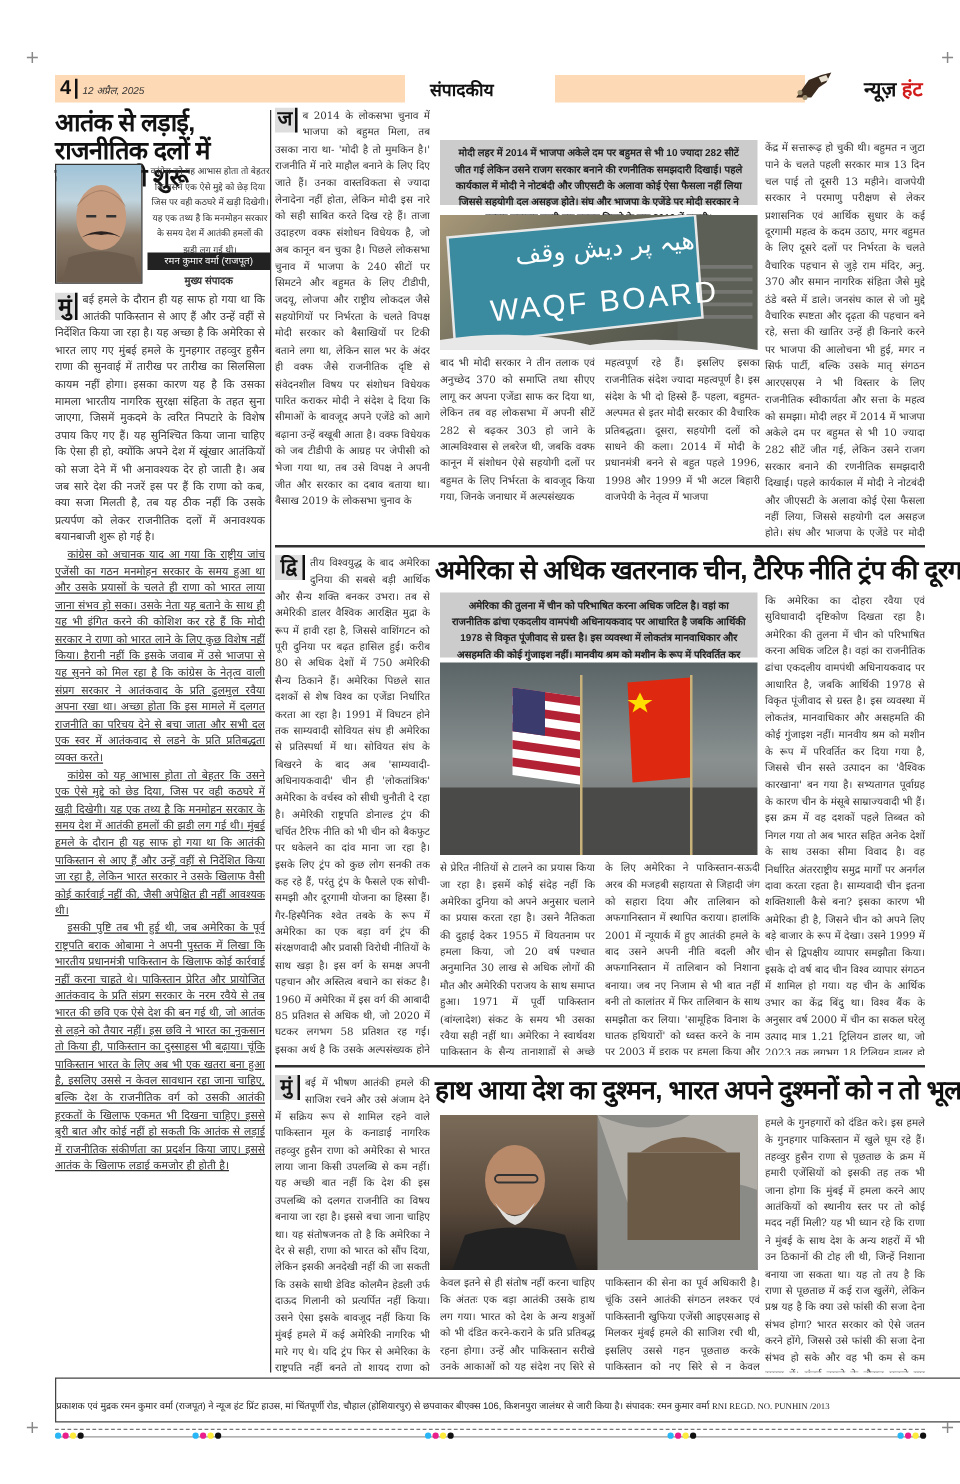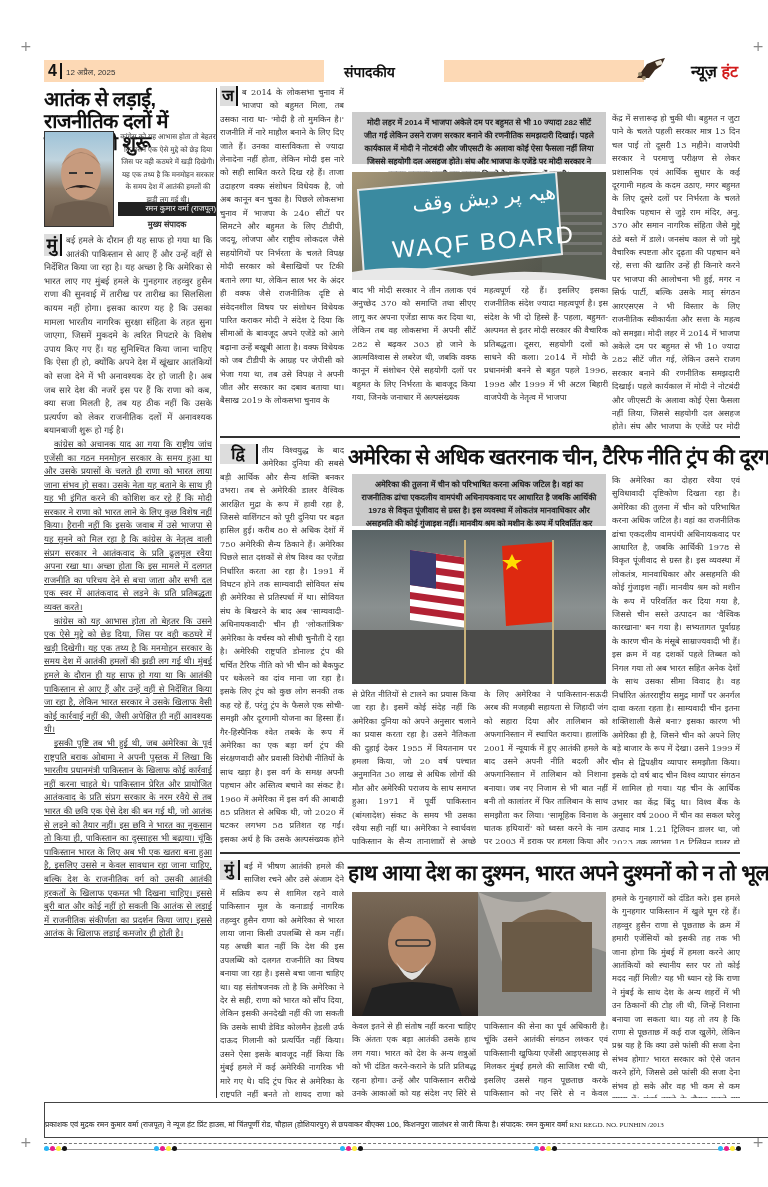--- a/index.html
+++ b/index.html
@@ -3,21 +3,21 @@
 <meta charset="utf-8">
 <style>
   * { box-sizing: border-box; margin: 0; padding: 0; }
   body { width: 768px; height: 1187px; background: #fff; font-family: "DejaVu Serif", serif; color: #222; position: relative; overflow: hidden; }
   .page { position: absolute; left: 44px; top: 0; width: 696px; height: 1187px; }
   .crop { position: absolute; font-family: "DejaVu Sans", sans-serif; font-size: 14px; color: #888; }
   .masthead { position: absolute; left: 0; top: 60px; width: 696px; height: 22px; }
   .mast-band { position: absolute; top: 0; height: 22px; background: #fdd9b5; }
   .pg-num { position: absolute; left: 4px; top: 2px; font-family: "Liberation Sans", sans-serif; font-weight: bold; font-size: 16px; color: #111; }
   .pg-bar { position: absolute; left: 16px; top: 3px; width: 2px; height: 16px; background: #111; }
-  .pg-date { position: absolute; left: 22px; top: 6px; font-size: 8px; font-family: "Liberation Sans", sans-serif; color: #333; }
+  .pg-date { position: absolute; left: 22px; top: 6px; font-size: 8px; font-family: "Liberation Sans", sans-serif; color: #333; font-style: italic; }
   .section-title { position: absolute; left: 300px; top: 2px; font-family: "Liberation Sans", sans-serif; font-weight: bold; font-size: 14px; color: #111; }
   .logo { position: absolute; right: 2px; top: -8px; height: 30px; display: flex; align-items: flex-end; gap: 2px; }
   .logo-bird { width: 34px; height: 26px; position: relative; }
   .logo-text { font-family: "Liberation Sans", sans-serif; font-weight: bold; font-size: 16px; margin-left: 20px; }
   .logo-text .a { color: #111; } .logo-text .b { color: #d21b1b; }
 
   .col { position: absolute; font-size: 8.2px; line-height: 13.4px; text-align: justify; color: #333; overflow: hidden; }
   .col p { text-indent: 10px; text-decoration: underline; }
   .headline { position: absolute; font-family: "Liberation Sans", sans-serif; font-weight: bold; color: #111; white-space: nowrap; letter-spacing: -0.5px; }
   .dropcap { float: left; font-family: "Liberation Sans", sans-serif; font-weight: bold; background: #ddd; border-right: 2px solid #111; color: #111; margin: 0 4px 0 0; text-align: center; }
@@ -65,21 +65,21 @@
     <svg width="70" height="96" viewBox="0 0 70 96">
       <ellipse cx="36" cy="42" rx="20" ry="26" fill="#c79b7e"></ellipse>
       <path d="M16 34 Q36 8 56 34 Q50 22 36 20 Q22 22 16 34 Z" fill="#a58068"></path>
       <path d="M20 58 Q36 48 52 58 Q44 54 36 56 Q28 54 20 58 Z" fill="#2a2220"></path>
       <rect x="24" y="40" width="8" height="2" fill="#333"></rect>
       <rect x="40" y="40" width="8" height="2" fill="#333"></rect>
       <path d="M4 96 L10 74 Q36 64 62 74 L68 96 Z" fill="#6d5d4e"></path>
     </svg>
   </div>
   <div style="position:absolute;left:76px;top:131px;width:96px;font-family:'Liberation Sans',sans-serif;font-size:7.2px;line-height:12.6px;text-align:center;color:#333;">कांग्रेस को यह आभास होता तो बेहतर कि उसने एक ऐसे मुद्दे को छेड़ दिया जिस पर वही कठघरे में खड़ी दिखेगी। यह एक तथ्य है कि मनमोहन सरकार के समय देश में आतंकी हमलों की झड़ी लग गई थी।</div>
-  <div style="position:absolute;left:74px;top:202px;width:98px;height:14px;background:#222;color:#fff;font-family:'Liberation Sans',sans-serif;font-size:7.8px;line-height:14px;text-align:right;">रमन कुमार वर्मा (राजपूत)</div>
+  <div style="position:absolute;left:74px;top:202px;width:98px;height:14px;background:#222;color:#fff;font-family:'Liberation Sans',sans-serif;font-size:7.8px;line-height:14px;text-align:center;">रमन कुमार वर्मा (राजपूत)</div>
   <div style="position:absolute;left:74px;top:218px;width:98px;font-family:'Liberation Sans',sans-serif;font-weight:bold;font-size:8px;text-align:center;color:#333;">मुख्य संपादक</div>
 
   <div class="col" style="left:0;top:234px;width:168px;height:862px;font-size:8.6px;line-height:13.6px;">
     <span class="dropcap" style="font-size:18px;line-height:22px;width:18px;height:22px;">मुं</span>
     <span>बई हमले के दौरान ही यह साफ हो गया था कि आतंकी पाकिस्तान से आए हैं और उन्हें वहीं से निर्देशित किया जा रहा है। यह अच्छा है कि अमेरिका से भारत लाए गए मुंबई हमले के गुनहगार तहव्वुर हुसैन राणा की सुनवाई में तारीख पर तारीख का सिलसिला कायम नहीं होगा। इसका कारण यह है कि उसका मामला भारतीय नागरिक सुरक्षा संहिता के तहत सुना जाएगा, जिसमें मुकदमे के त्वरित निपटारे के विशेष उपाय किए गए हैं। यह सुनिश्चित किया जाना चाहिए कि ऐसा ही हो, क्योंकि अपने देश में खूंखार आतंकियों को सजा देने में भी अनावश्यक देर हो जाती है। अब जब सारे देश की नजरें इस पर हैं कि राणा को कब, क्या सजा मिलती है, तब यह ठीक नहीं कि उसके प्रत्यर्पण को लेकर राजनीतिक दलों में अनावश्यक बयानबाजी शुरू हो गई है।</span>
     <p>कांग्रेस को अचानक याद आ गया कि राष्ट्रीय जांच एजेंसी का गठन मनमोहन सरकार के समय हुआ था और उसके प्रयासों के चलते ही राणा को भारत लाया जाना संभव हो सका। उसके नेता यह बताने के साथ ही यह भी इंगित करने की कोशिश कर रहे हैं कि मोदी सरकार ने राणा को भारत लाने के लिए कुछ विशेष नहीं किया। हैरानी नहीं कि इसके जवाब में उसे भाजपा से यह सुनने को मिल रहा है कि कांग्रेस के नेतृत्व वाली संप्रग सरकार ने आतंकवाद के प्रति ढुलमुल रवैया अपना रखा था। अच्छा होता कि इस मामले में दलगत राजनीति का परिचय देने से बचा जाता और सभी दल एक स्वर में आतंकवाद से लड़ने के प्रति प्रतिबद्धता व्यक्त करते।</p>
     <p>कांग्रेस को यह आभास होता तो बेहतर कि उसने एक ऐसे मुद्दे को छेड़ दिया, जिस पर वही कठघरे में खड़ी दिखेगी। यह एक तथ्य है कि मनमोहन सरकार के समय देश में आतंकी हमलों की झड़ी लग गई थी। मुंबई हमले के दौरान ही यह साफ हो गया था कि आतंकी पाकिस्तान से आए हैं और उन्हें वहीं से निर्देशित किया जा रहा है, लेकिन भारत सरकार ने उसके खिलाफ वैसी कोई कार्रवाई नहीं की, जैसी अपेक्षित ही नहीं आवश्यक थी।</p>
     <p>इसकी पुष्टि तब भी हुई थी, जब अमेरिका के पूर्व राष्ट्रपति बराक ओबामा ने अपनी पुस्तक में लिखा कि भारतीय प्रधानमंत्री पाकिस्तान के खिलाफ कोई कार्रवाई नहीं करना चाहते थे। पाकिस्तान प्रेरित और प्रायोजित आतंकवाद के प्रति संप्रग सरकार के नरम रवैये से तब भारत की छवि एक ऐसे देश की बन गई थी, जो आतंक से लड़ने को तैयार नहीं। इस छवि ने भारत का नुकसान तो किया ही, पाकिस्तान का दुस्साहस भी बढ़ाया। चूंकि पाकिस्तान भारत के लिए अब भी एक खतरा बना हुआ है, इसलिए उससे न केवल सावधान रहा जाना चाहिए, बल्कि देश के राजनीतिक वर्ग को उसकी आतंकी हरकतों के खिलाफ एकमत भी दिखना चाहिए। इससे बुरी बात और कोई नहीं हो सकती कि आतंक से लड़ाई में राजनीतिक संकीर्णता का प्रदर्शन किया जाए। इससे आतंक के खिलाफ लड़ाई कमजोर ही होती है।</p>
   </div>
 
@@ -108,21 +108,21 @@
     <div style="position:absolute;left:40px;top:56px;font-family:'Liberation Sans',sans-serif;font-size:24px;color:#fff;letter-spacing:2px;transform:rotate(-5deg);">WAQF BOARD</div>
   </div>
 
   <div class="col" style="left:308px;top:284px;width:124px;height:148px;">बाद भी मोदी सरकार ने तीन तलाक एवं अनुच्छेद 370 को समाप्ति तथा सीएए लागू कर अपना एजेंडा साफ कर दिया था, लेकिन तब वह लोकसभा में अपनी सीटें 282 से बढ़कर 303 हो जाने के आत्मविश्वास से लबरेज थी, जबकि वक्फ कानून में संशोधन ऐसे सहयोगी दलों पर बहुमत के लिए निर्भरता के बावजूद किया गया, जिनके जनाधार में अल्पसंख्यक</div>
   <div class="col" style="left:440px;top:284px;width:124px;height:148px;">महत्वपूर्ण रहे हैं। इसलिए इसका राजनीतिक संदेश ज्यादा महत्वपूर्ण है। इस संदेश के भी दो हिस्से हैं- पहला, बहुमत-अल्पमत से इतर मोदी सरकार की वैचारिक प्रतिबद्धता। दूसरा, सहयोगी दलों को साधने की कला। 2014 में मोदी के प्रधानमंत्री बनने से बहुत पहले 1996, 1998 और 1999 में भी अटल बिहारी वाजपेयी के नेतृत्व में भाजपा</div>
   <div class="col" style="left:568px;top:112px;width:128px;height:320px;">केंद्र में सत्तारूढ़ हो चुकी थी। बहुमत न जुटा पाने के चलते पहली सरकार मात्र 13 दिन चल पाई तो दूसरी 13 महीने। वाजपेयी सरकार ने परमाणु परीक्षण से लेकर प्रशासनिक एवं आर्थिक सुधार के कई दूरगामी महत्व के कदम उठाए, मगर बहुमत के लिए दूसरे दलों पर निर्भरता के चलते वैचारिक पहचान से जुड़े राम मंदिर, अनु. 370 और समान नागरिक संहिता जैसे मुद्दे ठंडे बस्ते में डाले। जनसंघ काल से जो मुद्दे वैचारिक स्पष्टता और दृढ़ता की पहचान बने रहे, सत्ता की खातिर उन्हें ही किनारे करने पर भाजपा की आलोचना भी हुई, मगर न सिर्फ पार्टी, बल्कि उसके मातृ संगठन आरएसएस ने भी विस्तार के लिए राजनीतिक स्वीकार्यता और सत्ता के महत्व को समझा। मोदी लहर में 2014 में भाजपा अकेले दम पर बहुमत से भी 10 ज्यादा 282 सीटें जीत गई, लेकिन उसने राजग सरकार बनाने की रणनीतिक समझदारी दिखाई। पहले कार्यकाल में मोदी ने नोटबंदी और जीएसटी के अलावा कोई ऐसा फैसला नहीं लिया, जिससे सहयोगी दल असहज होते। संघ और भाजपा के एजेंडे पर मोदी सरकार ने रफ्तार लगातार दूसरी बार बहुमत मिलने के बाद 2019 में पकड़ी।</div>
 
   <div class="hrule" style="left:176px;top:436px;width:520px;"></div>
 
   <div class="col" style="left:176px;top:444px;width:124px;height:400px;">
-    <span class="dropcap" style="font-size:16px;line-height:20px;width:38px;height:20px;">द्वि</span>
+    <span class="dropcap" style="font-size:16px;line-height:20px;width:24px;height:20px;">द्वि</span>
     <span>तीय विश्वयुद्ध के बाद अमेरिका दुनिया की सबसे बड़ी आर्थिक और सैन्य शक्ति बनकर उभरा। तब से अमेरिकी डालर वैश्विक आरक्षित मुद्रा के रूप में हावी रहा है, जिससे वाशिंगटन को पूरी दुनिया पर बढ़त हासिल हुई। करीब 80 से अधिक देशों में 750 अमेरिकी सैन्य ठिकाने हैं। अमेरिका पिछले सात दशकों से शेष विश्व का एजेंडा निर्धारित करता आ रहा है। 1991 में विघटन होने तक साम्यवादी सोवियत संघ ही अमेरिका से प्रतिस्पर्धा में था। सोवियत संघ के बिखरने के बाद अब 'साम्यवादी-अधिनायकवादी' चीन ही 'लोकतांत्रिक' अमेरिका के वर्चस्व को सीधी चुनौती दे रहा है। अमेरिकी राष्ट्रपति डोनाल्ड ट्रंप की चर्चित टैरिफ नीति को भी चीन को बैकफुट पर धकेलने का दांव माना जा रहा है। इसके लिए ट्रंप को कुछ लोग सनकी तक कह रहे हैं, परंतु ट्रंप के फैसले एक सोची-समझी और दूरगामी योजना का हिस्सा हैं। गैर-हिस्पैनिक श्वेत तबके के रूप में अमेरिका का एक बड़ा वर्ग ट्रंप की संरक्षणवादी और प्रवासी विरोधी नीतियों के साथ खड़ा है। इस वर्ग के समक्ष अपनी पहचान और अस्तित्व बचाने का संकट है। 1960 में अमेरिका में इस वर्ग की आबादी 85 प्रतिशत से अधिक थी, जो 2020 में घटकर लगभग 58 प्रतिशत रह गई। इसका अर्थ है कि उसके अल्पसंख्यक होने का खतरा है। यह स्थिति अमेरिका को एक भयावह गृहयुद्ध की ओर धकेल सकती है, जिसे 'सेव अमेरिका फेज अमेरिका' के</span>
   </div>
   <div class="headline" style="left:304px;top:444px;font-size:21px;line-height:26px;">अमेरिका से अधिक खतरनाक चीन, टैरिफ नीति ट्रंप की दूरगामी योजना</div>
   <div class="lead-box" style="left:308px;top:474px;width:254px;height:52px;">अमेरिका की तुलना में चीन को परिभाषित करना अधिक जटिल है। वहां का राजनीतिक ढांचा एकदलीय वामपंथी अधिनायकवाद पर आधारित है जबकि आर्थिकी 1978 से विकृत पूंजीवाद से ग्रस्त है। इस व्यवस्था में लोकतंत्र मानवाधिकार और असहमति की कोई गुंजाइश नहीं। मानवीय श्रम को मशीन के रूप में परिवर्तित कर दिया गया है।</div>
 
   <div class="photo" style="left:308px;top:530px;width:254px;height:154px;background:linear-gradient(180deg,#5a6466 0%,#8a9090 50%,#6a6a68 100%);">
     <svg width="254" height="154" viewBox="0 0 254 154">
       <rect x="0" y="100" width="254" height="54" fill="#4a4a48"></rect>
       <rect x="112" y="10" width="2" height="144" fill="#c9b27a"></rect>
       <g transform="translate(58,20) skewY(8)">

